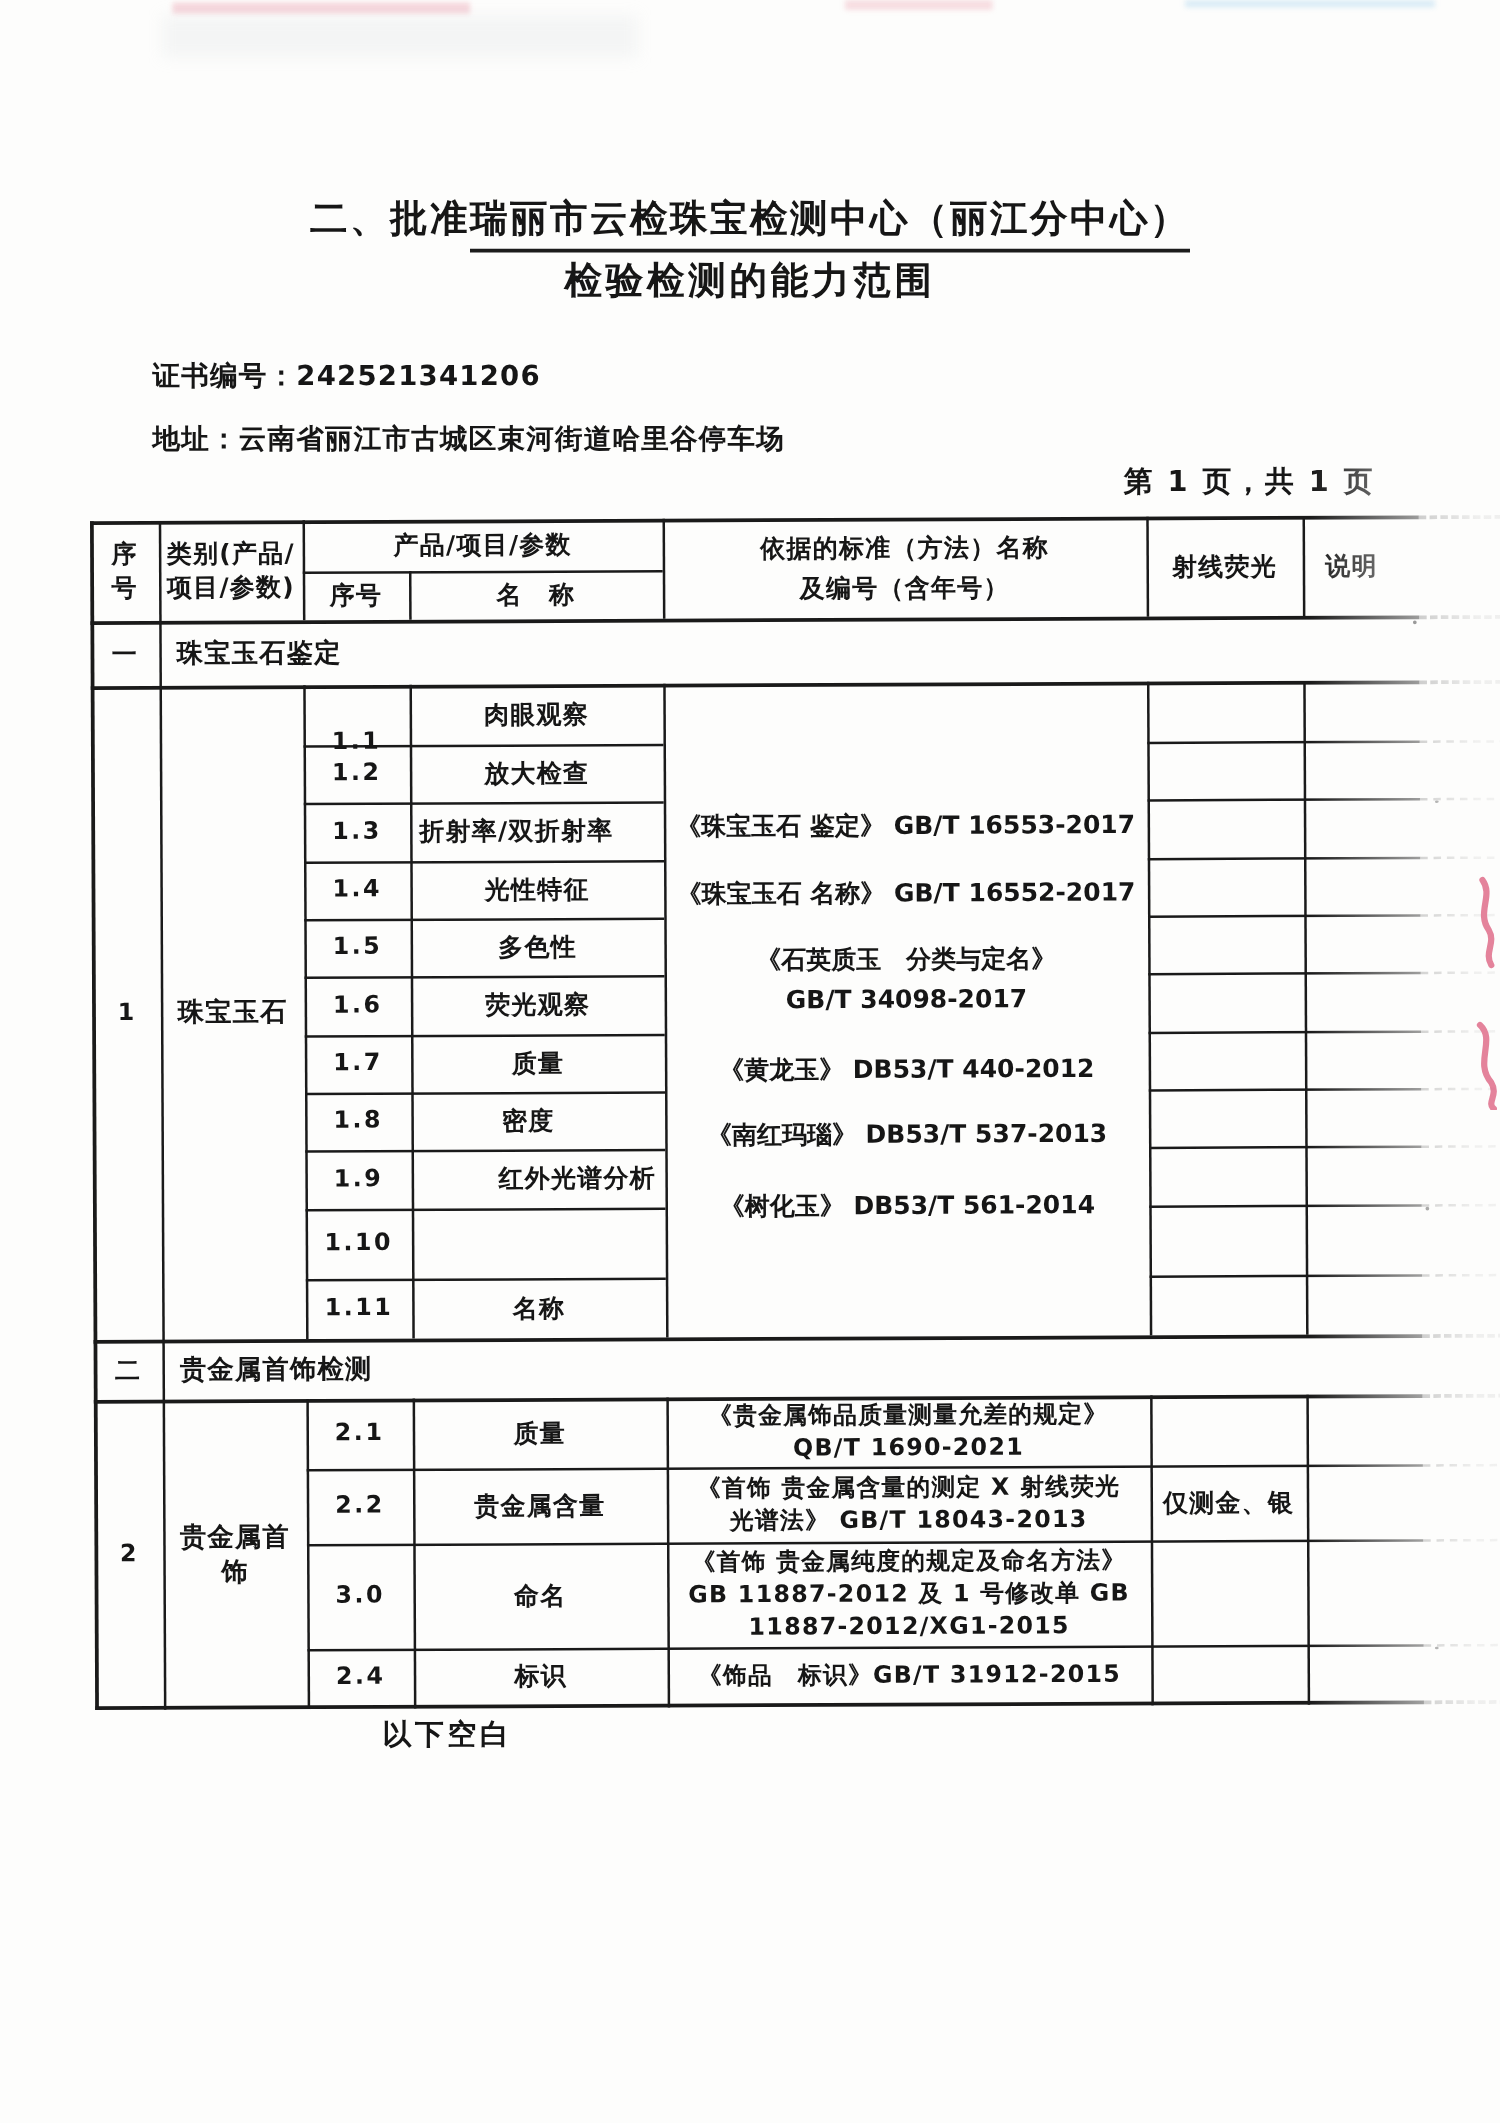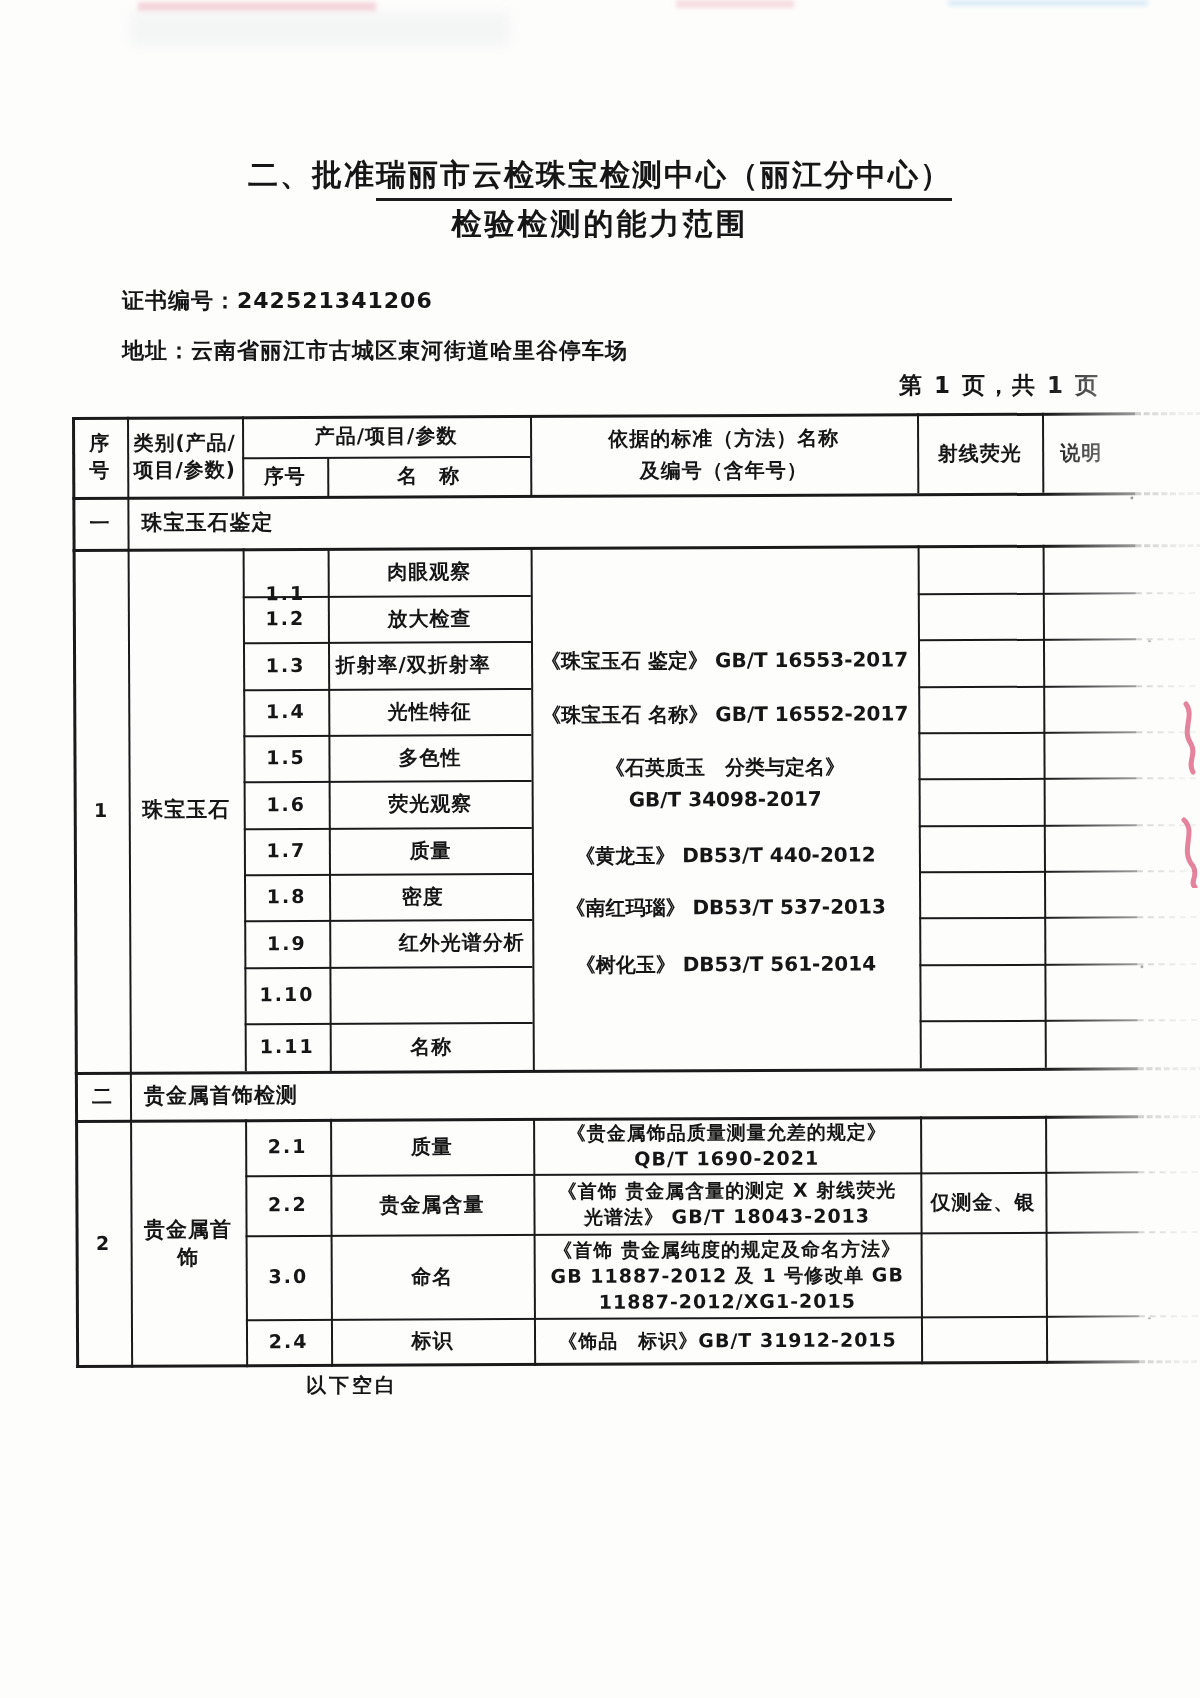--- a/index.html
+++ b/index.html
@@ -11,21 +11,21 @@
     position:relative;
     overflow:hidden;
   }
   .abs{position:absolute;}
   
   .title1{left:0;top:155px;width:1200px;text-align:center;font-size:30px;font-weight:700;letter-spacing:2px;}
   .title1 .und{border-bottom:3px solid #1c1c1c;padding-bottom:6px;}
   .title2{left:0;top:204px;width:1200px;text-align:center;font-size:30px;font-weight:700;letter-spacing:3px;}
   .meta{left:122px;font-size:22px;font-weight:700;letter-spacing:1px;}
   .pageno{left:880px;top:370px;width:220px;text-align:right;font-size:23px;font-weight:600;letter-spacing:2px;}
-  .blank-note{left:306px;top:1372px;font-size:20px;font-weight:700;letter-spacing:3px;}
+  .blank-note{left:306px;top:1372px;font-size:23px;font-weight:700;letter-spacing:3px;}
   
   .tbl{left:72px;top:417px;width:1063px;height:951px;transform:rotate(-0.25deg);transform-origin:0 0;}
   .cell{position:absolute;display:flex;align-items:center;justify-content:center;
         text-align:center;font-size:20px;font-weight:600;letter-spacing:1px;line-height:1.35;z-index:2;}
   .cell.left{justify-content:flex-start;text-align:left;}
   .no{font-size:19px;letter-spacing:2px;}
   .stdlines{position:absolute;z-index:2;font-size:20px;font-weight:600;text-align:center;}
   .stdlines div{line-height:24px;}
   .std-c{display:flex;flex-direction:column;justify-content:center;align-items:center;font-size:19px;line-height:26px;}
   

